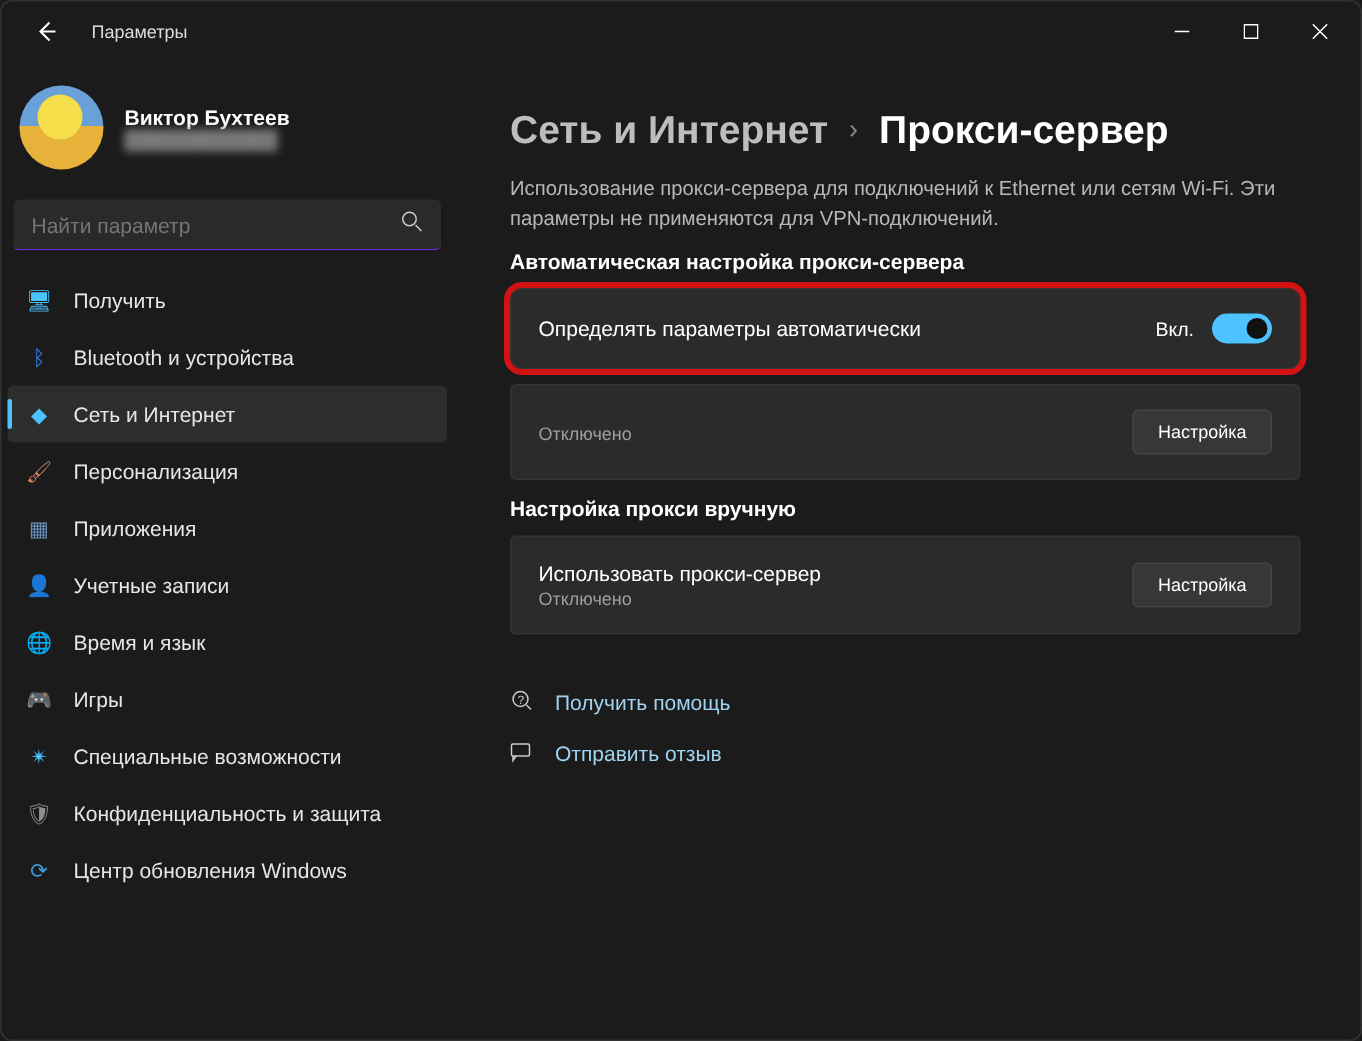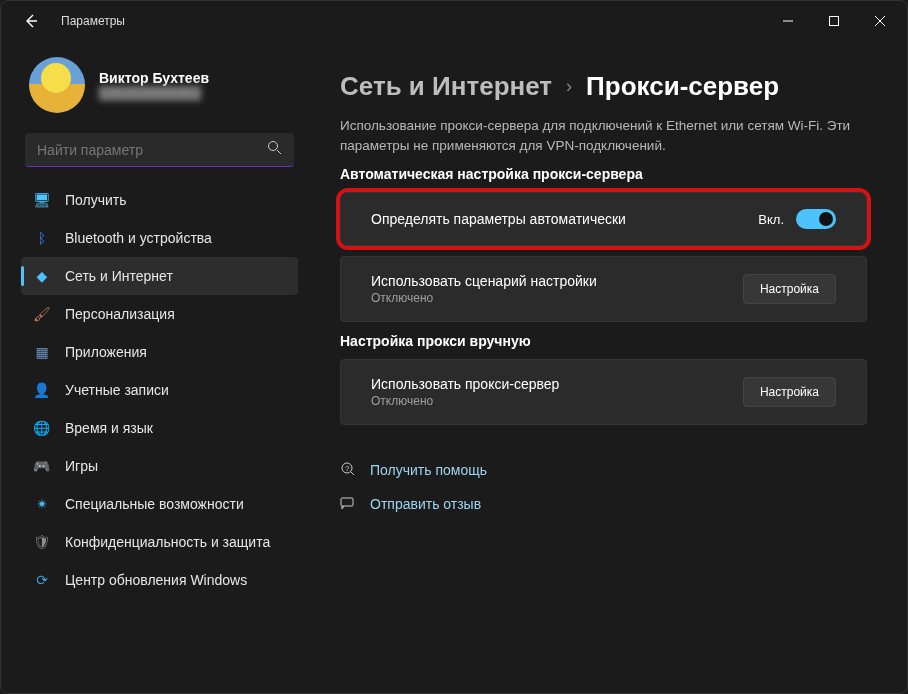--- a/index.html
+++ b/index.html
@@ -3,42 +3,42 @@
 <meta charset="utf-8">
 <style>
   * { margin:0; padding:0; box-sizing:border-box; font-family:"Segoe UI",Arial,sans-serif; }
   body { background:#1b1b1b; color:#fff; width:908px; height:694px; overflow:hidden; border-radius:8px; border:1px solid #333; }
   .titlebar { height:40px; display:flex; align-items:center; padding:0 4px; }
   .titlebar .back { width:36px; height:36px; display:flex; align-items:center; justify-content:center; margin-left:8px; }
   .titlebar .title { font-size:12px; margin-left:12px; color:#ddd; }
   .titlebar .win-ctrls { margin-left:auto; display:flex; }
   .titlebar .win-ctrls div { width:46px; height:32px; display:flex; align-items:center; justify-content:center; }
   .shell { display:flex; height:calc(100% - 40px); }
-  .sidebar { width:305px; padding:8px 8px 8px 20px; }
+  .sidebar { width:305px; padding:8px 8px 8px 4px; }
   .profile { display:flex; align-items:center; padding:8px 4px 16px 8px; gap:14px; }
   .avatar { width:56px; height:56px; border-radius:50%; background:linear-gradient(180deg,#6aa0d8 0 48%,#e7b23a 48% 100%); position:relative; overflow:hidden; }
   .avatar::after{content:"";position:absolute;left:12px;top:6px;width:30px;height:30px;border-radius:50%;background:#f6de4a;}
   .profile-txt .name { font-size:14px; font-weight:600; }
   .profile-txt .mail { font-size:12px; color:#7a7a7a; filter:blur(3px); }
   .search { margin:4px 4px 14px 4px; background:#2a2a2a; border-radius:4px; border-bottom:1px solid #6d28d9; height:34px; display:flex; align-items:center; padding:0 12px; }
   .search input { flex:1; background:transparent; border:none; outline:none; color:#fff; font-size:14px; }
   .search .icon { color:#ccc; }
   .nav { list-style:none; margin-top:10px; }
   .nav li { display:flex; align-items:center; gap:14px; height:38px; padding:0 12px; border-radius:4px; font-size:14px; color:#e6e6e6; cursor:pointer; }
   .nav li.active { background:#2d2d2d; position:relative; }
   .nav li.active::before { content:""; position:absolute; left:0; top:9px; bottom:9px; width:3px; background:#4cc2ff; border-radius:2px; }
   .nav .ico { width:18px; height:18px; display:flex; align-items:center; justify-content:center; font-size:14px; }
   .main { flex:1; padding:30px 40px 20px 34px; overflow:auto; }
   .crumb { display:flex; align-items:center; gap:14px; }
   .crumb .parent { font-size:26px; font-weight:600; color:#bdbdbd; }
   .crumb .sep { font-size:18px; color:#888; }
   .crumb .cur { font-size:26px; font-weight:600; }
   .desc { margin-top:14px; font-size:13.5px; color:#b8b8b8; line-height:1.45; max-width:520px; }
   .sect-title { margin-top:11px; font-size:14px; font-weight:600; }
-  .card { background:#2b2b2b; border:1px solid #343434; border-radius:4px; margin-top:10px; padding:16px 30px; display:flex; align-items:center; }
+  .card { background:#2b2b2b; border:1px solid #343434; border-radius:4px; margin-top:10px; padding:16px 18px; display:flex; align-items:center; }
   .card.highlight { outline:4px solid #d31313; border-radius:8px; }
   .card .c-body { flex:1; }
   .card .c-title { font-size:14px; }
   .card .c-sub { font-size:12px; color:#9e9e9e; margin-top:2px; }
   .card .state { font-size:13px; margin-right:12px; }
   .toggle { width:40px; height:20px; border-radius:10px; background:#4cc2ff; position:relative; }
   .toggle::after{content:"";position:absolute;right:3px;top:3px;width:14px;height:14px;border-radius:50%;background:#111;}
   .btn { background:#373737; border:1px solid #444; border-radius:4px; padding:7px 16px; font-size:12px; color:#fff; cursor:pointer; }
   .links { margin-top:28px; }
   .links .lnk { display:flex; align-items:center; gap:14px; font-size:14px; color:#9fd3ef; height:34px; }
@@ -153,21 +153,20 @@
     <div class="card highlight">
       <div class="c-body">
         <div class="c-title">Определять параметры автоматически</div>
       </div>
       <span class="state">Вкл.</span>
       <div class="toggle"></div>
     </div>
 
     <div class="card">
       <div class="c-body">
-        <div class="c-title">Использовать сценарий настройки</div>
         <div class="c-sub">Отключено</div>
       </div>
       <button class="btn">Настройка</button>
     </div>
 
     <div class="sect-title">Настройка прокси вручную</div>
 
     <div class="card">
       <div class="c-body">
         <div class="c-title">Использовать прокси-сервер</div>

